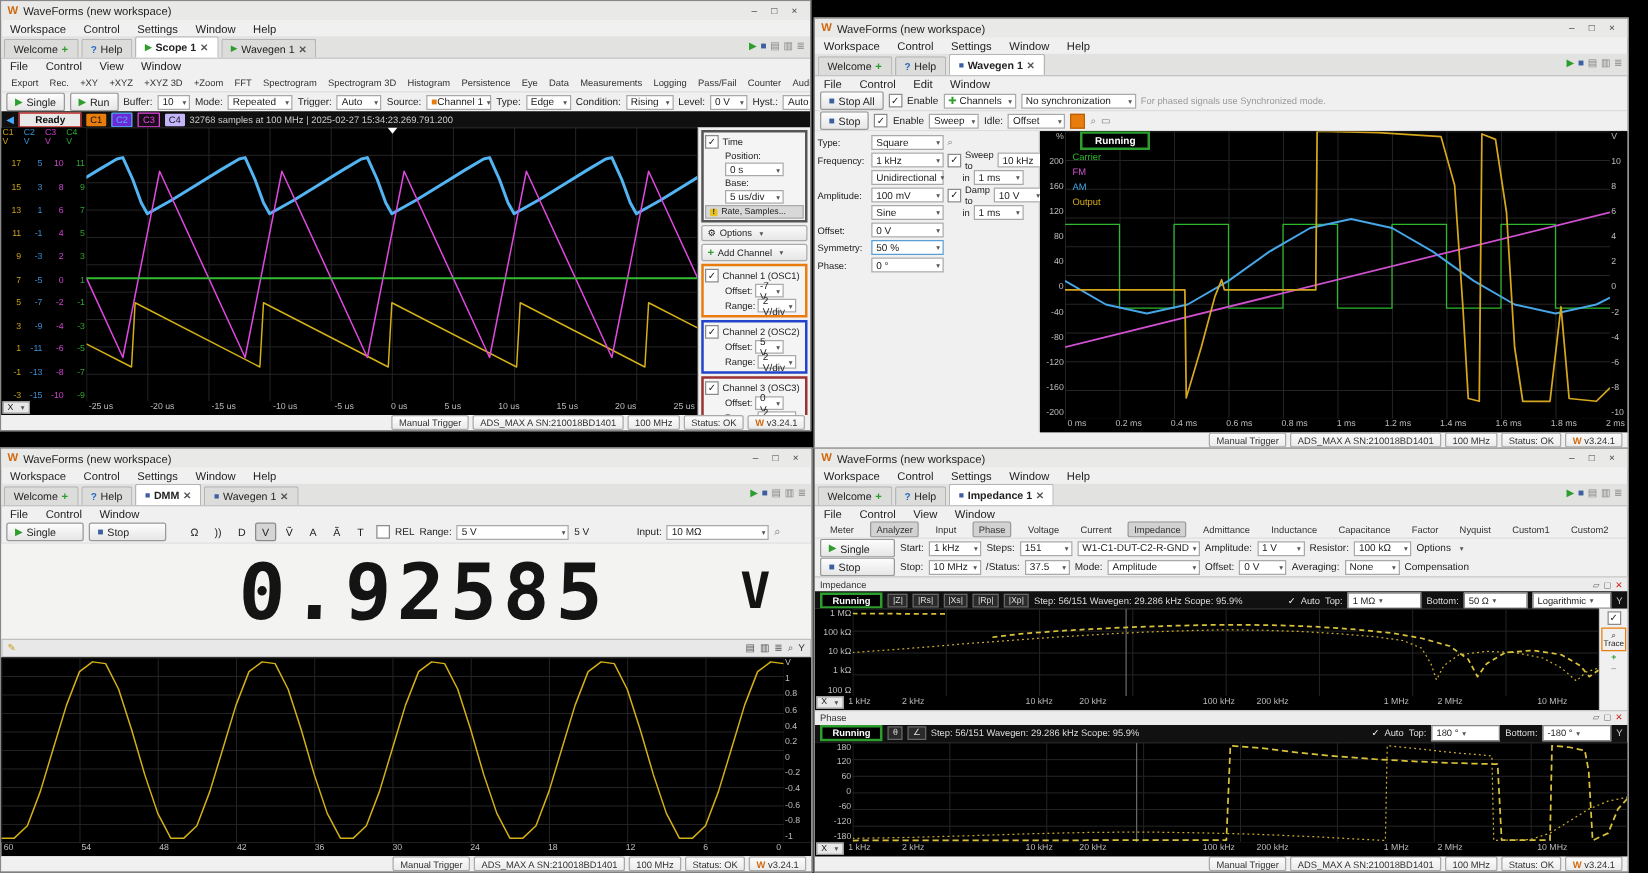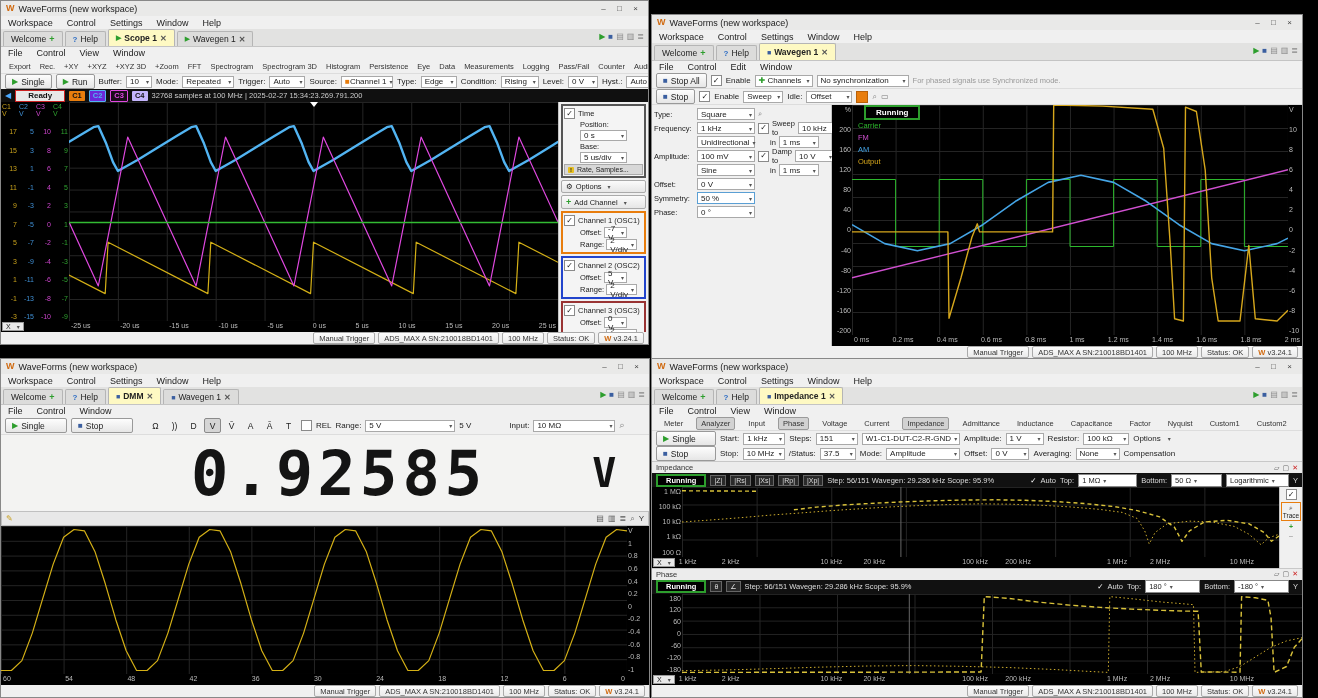--- a/index.html
+++ b/index.html
@@ -11,21 +11,21 @@
   .titlebar{height:15px;background:#e9e9e8;display:flex;align-items:center;gap:4px;padding:0 5px;flex:none}
   .wlogo{color:#d06a10;font-weight:bold;font-size:9px;line-height:1}
   .title{font-size:9px;flex:1;color:#222}
   .winbtns{display:flex;gap:1px}
   .winbtns span{width:15px;text-align:center;font-size:8px;color:#444}
   .menubar{height:13px;display:flex;gap:14px;align-items:center;padding:0 7px;font-size:9px;flex:none}
   .tabbar{height:17px;background:#e2e2e1;border-bottom:1px solid #c4c4c4;display:flex;align-items:flex-end;
           gap:2px;padding:0 2px;flex:none;position:relative}
   .tab{height:14px;display:flex;align-items:center;gap:3px;padding:0 7px;font-size:8.5px;
        background:#dcdcdb;border:1px solid #b5b5b5;border-bottom:none;border-radius:2px 2px 0 0}
-  .tab.active{background:#fef9c3;height:16px;font-weight:bold}
+  .tab.active{background:#ffffff;height:16px;font-weight:bold}
   .gplus{color:#2d9e2d;font-weight:bold;font-size:9px}
   .qmark{color:#2b6cc4;font-weight:bold;font-size:8px}
   .tplay{color:#2d9e2d;font-size:7px}
   .tstop{color:#3b5fa0;font-size:7px}
   .tx{color:#555;font-size:8px;font-weight:bold}
   .quickicons{position:absolute;right:4px;top:3px;display:flex;gap:3px;font-size:8px}
   .quickicons .qa{color:#2d9e2d}.quickicons .qb{color:#3b5fa0}.quickicons .qc{color:#888}
   .viewsrow{height:14px;display:flex;gap:9px;align-items:center;padding:0 8px;font-size:7.5px;
             color:#333;flex:none;border-bottom:1px solid #ddd;overflow:hidden;white-space:nowrap}
   .toolbar{display:flex;align-items:center;gap:4px;padding:0 4px;flex:none;overflow:hidden;white-space:nowrap}
@@ -58,21 +58,21 @@
   .xrow{display:flex;justify-content:space-between;font-size:7px;color:#bbb;background:#000;
         padding:1px 2px;box-sizing:border-box}
   .xlog{position:relative;font-size:7px;color:#bbb;background:#000}
   .xlog span{position:absolute;top:1px;transform:translateX(-30%)}
   .xsel{position:absolute;left:1px;bottom:1px;background:#e8e8e8;border:1px solid #999;font-size:7px;
         color:#222;padding:0 3px;display:flex;gap:3px;align-items:center}
   .runbox{position:absolute;background:#000;border:2px solid #2d9e2d;color:#fff;font-size:8px;
           font-weight:bold;padding:0 10px;line-height:11px}
   .readybox{background:#e8e8e8;border:1px solid #cc2222;color:#111;font-size:8px;font-weight:bold;
             padding:0 12px;line-height:10px}
-  .chip{font-size:7.5px;font-weight:bold;padding:0 3px;border-radius:1px;line-height:10px}
+  .chip{font-size:7.5px;font-weight:normal;padding:0 3px;border-radius:1px;line-height:10px}
   .legend{position:absolute;left:6px;top:16px;display:flex;flex-direction:column;gap:3px;font-size:7.5px}
   
   .spanel{width:90px;background:#f0f0f0;border-left:1px solid #c4c4c4;display:flex;flex-direction:column;
           gap:2px;padding:2px;box-sizing:border-box;font-size:7.5px;flex:none}
   .pbox{border:2px solid #555;background:#f4f4f4;padding:1px}
   .pbox .hd{display:flex;align-items:center;gap:3px;font-size:7.5px;margin:1px 0}
   .prow{display:flex;align-items:center;justify-content:space-between;margin:1px 16px;gap:2px}
   .prow .dd{flex:1;height:11px}
   .pdrop{background:linear-gradient(#fbfbfb,#e6e6e6);border:1px solid #aaa;border-radius:2px;display:flex;
          align-items:center;gap:3px;padding:1px 4px;font-size:7.5px}

